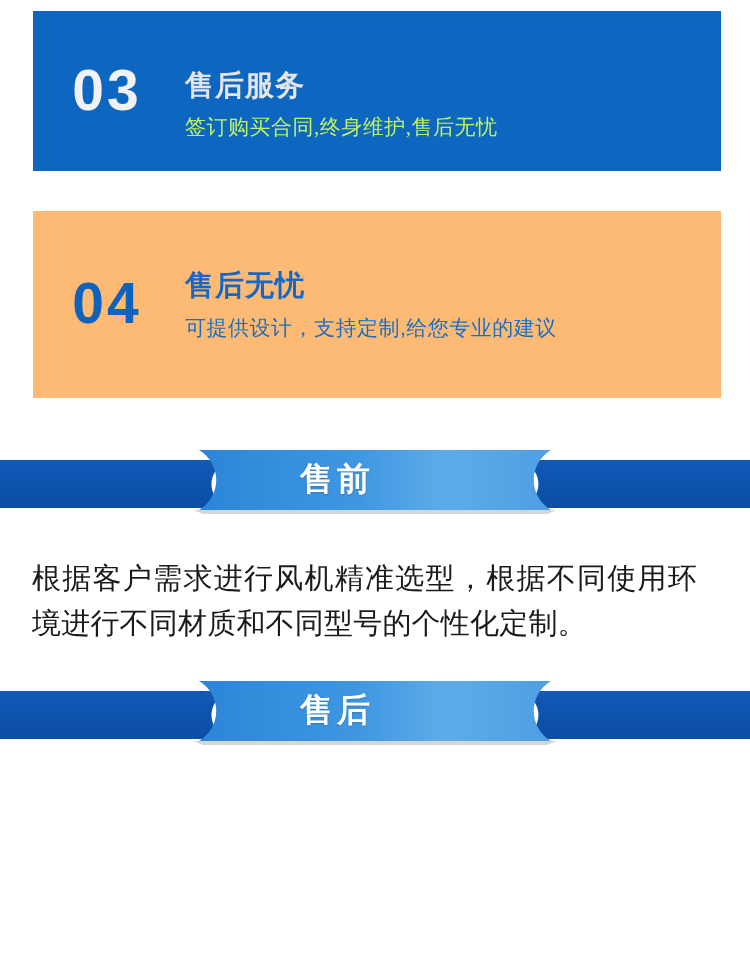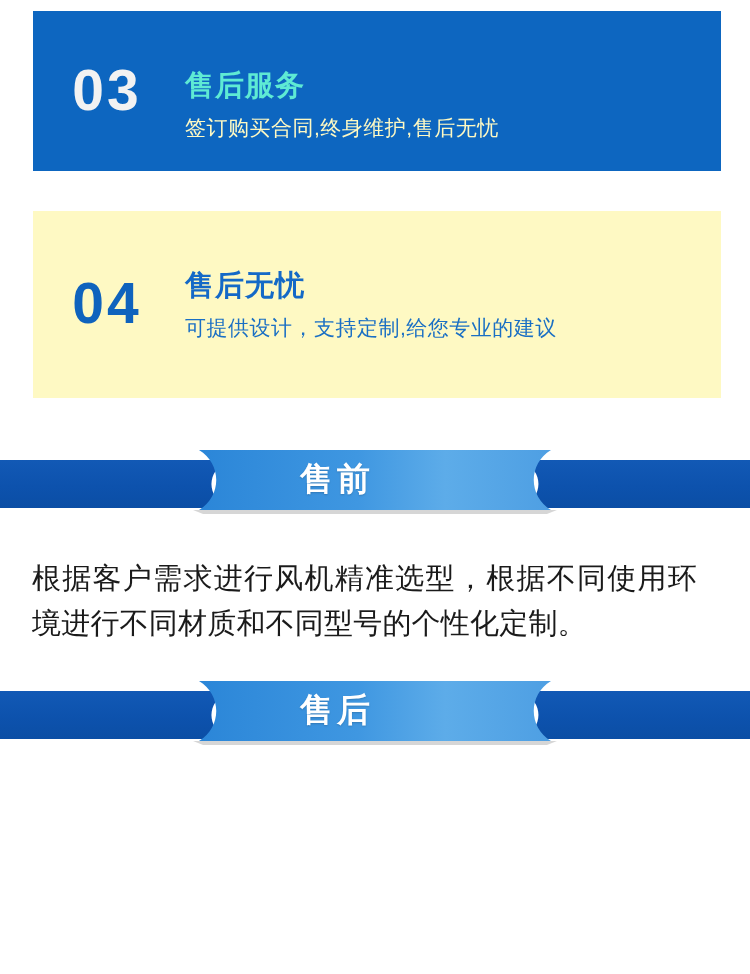--- a/index.html
+++ b/index.html
@@ -31,21 +31,21 @@
     align-items: center;
   }
   .feature-block.blue {
     top: 11px;
     height: 160px;
     background: #0d66c0;
   }
   .feature-block.grey {
     top: 211px;
     height: 187px;
-    background: #fef9c3;
+    background: #fdba74;
   }
 
   .feature-num {
     flex: 0 0 auto;
     width: 148px;
     text-align: center;
     font-size: 57px;
     font-weight: bold;
     letter-spacing: 3px;
     line-height: 1;
@@ -63,22 +63,22 @@
     font-weight: bold;
     line-height: 1.25;
     letter-spacing: 1px;
     margin-bottom: 11px;
   }
   .feature-sub {
     font-size: 21px;
     line-height: 1.3;
     letter-spacing: 0.5px;
   }
-  .feature-block.blue .feature-title { color: #5eead4; margin-top: 27px; }
-  .feature-block.blue .feature-sub   { color: #fef9c3; }
+  .feature-block.blue .feature-title { color: #e5e5e5; margin-top: 27px; }
+  .feature-block.blue .feature-sub   { color: #bef264; font-family: Liberation Serif, serif; }
   .feature-block.grey .feature-title { color: #1469c7; }
   .feature-block.grey .feature-sub   { color: #1a6fc4; }
 
   
   .ribbon {
     position: absolute;
     left: 0;
     width: 750px;
     height: 72px;
   }

